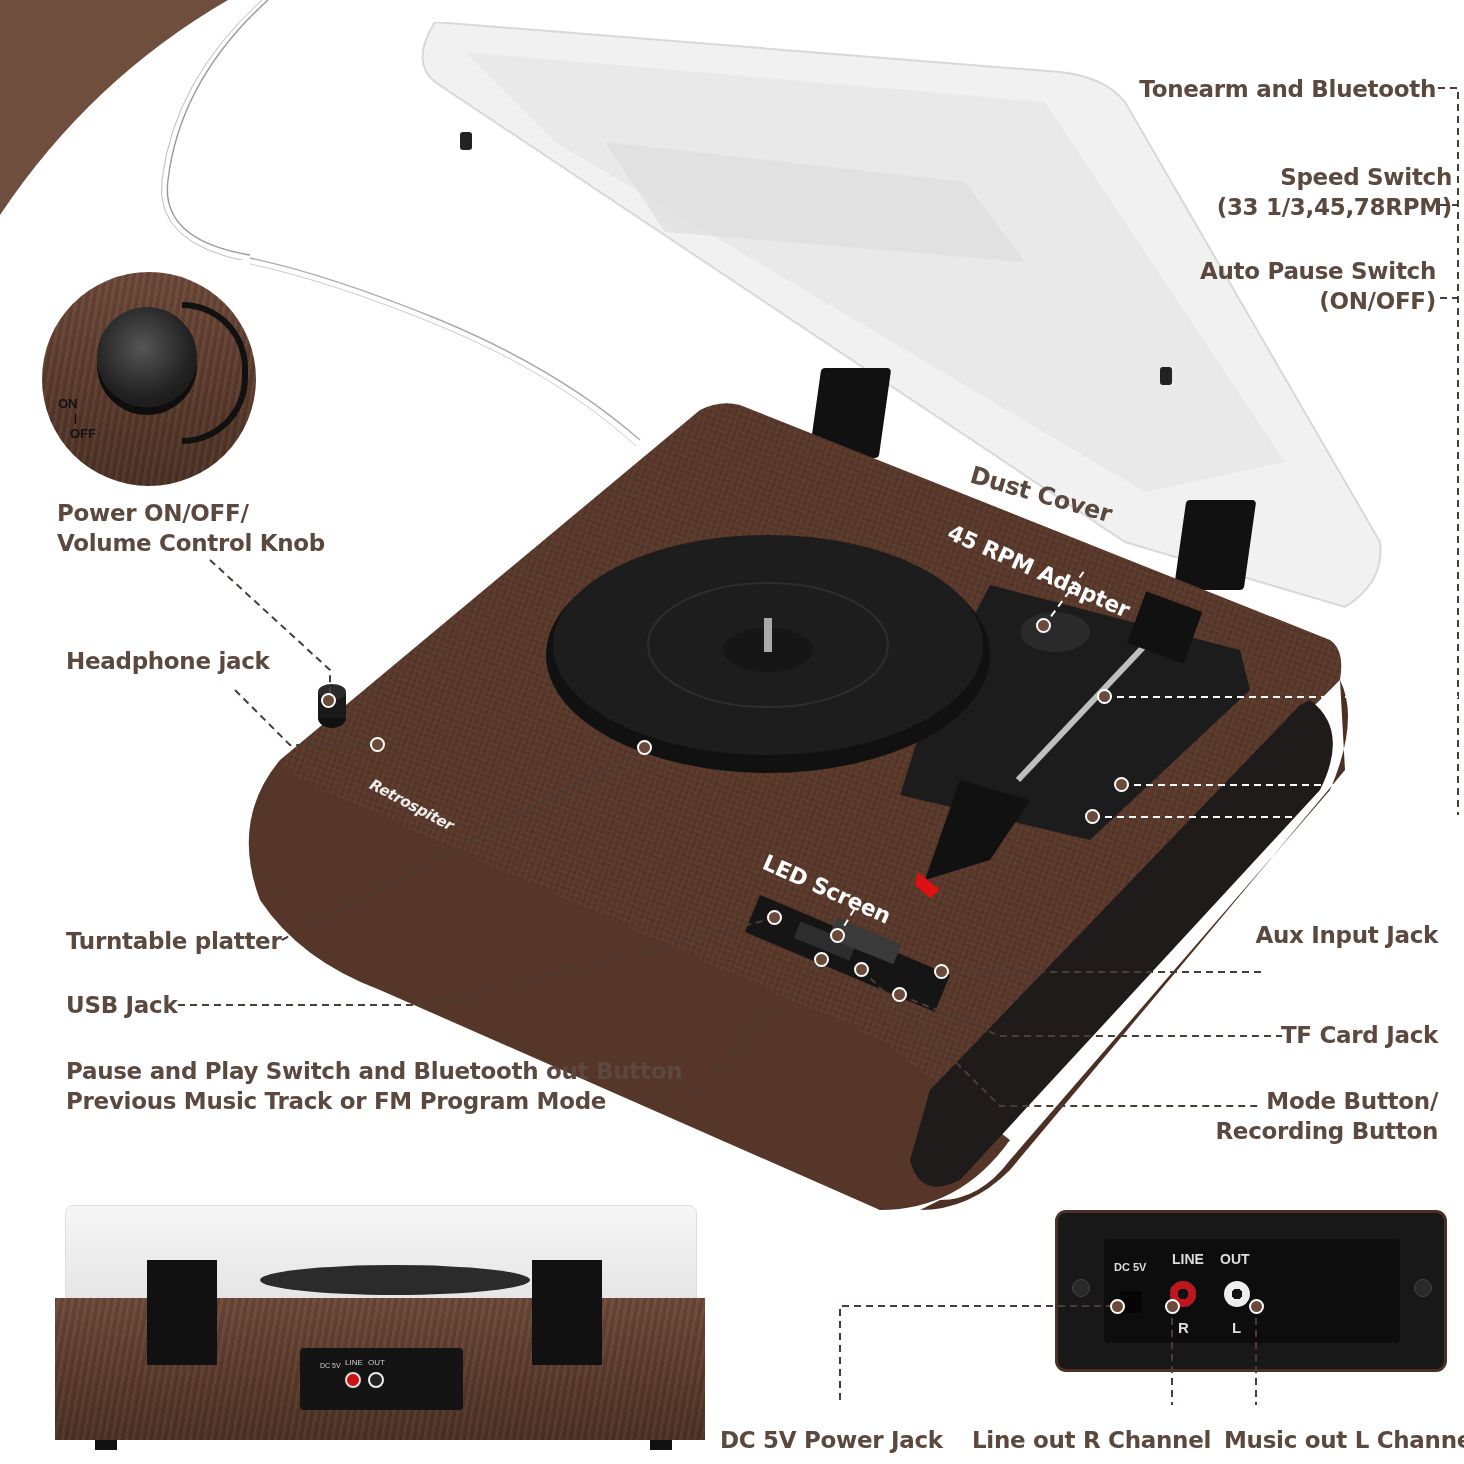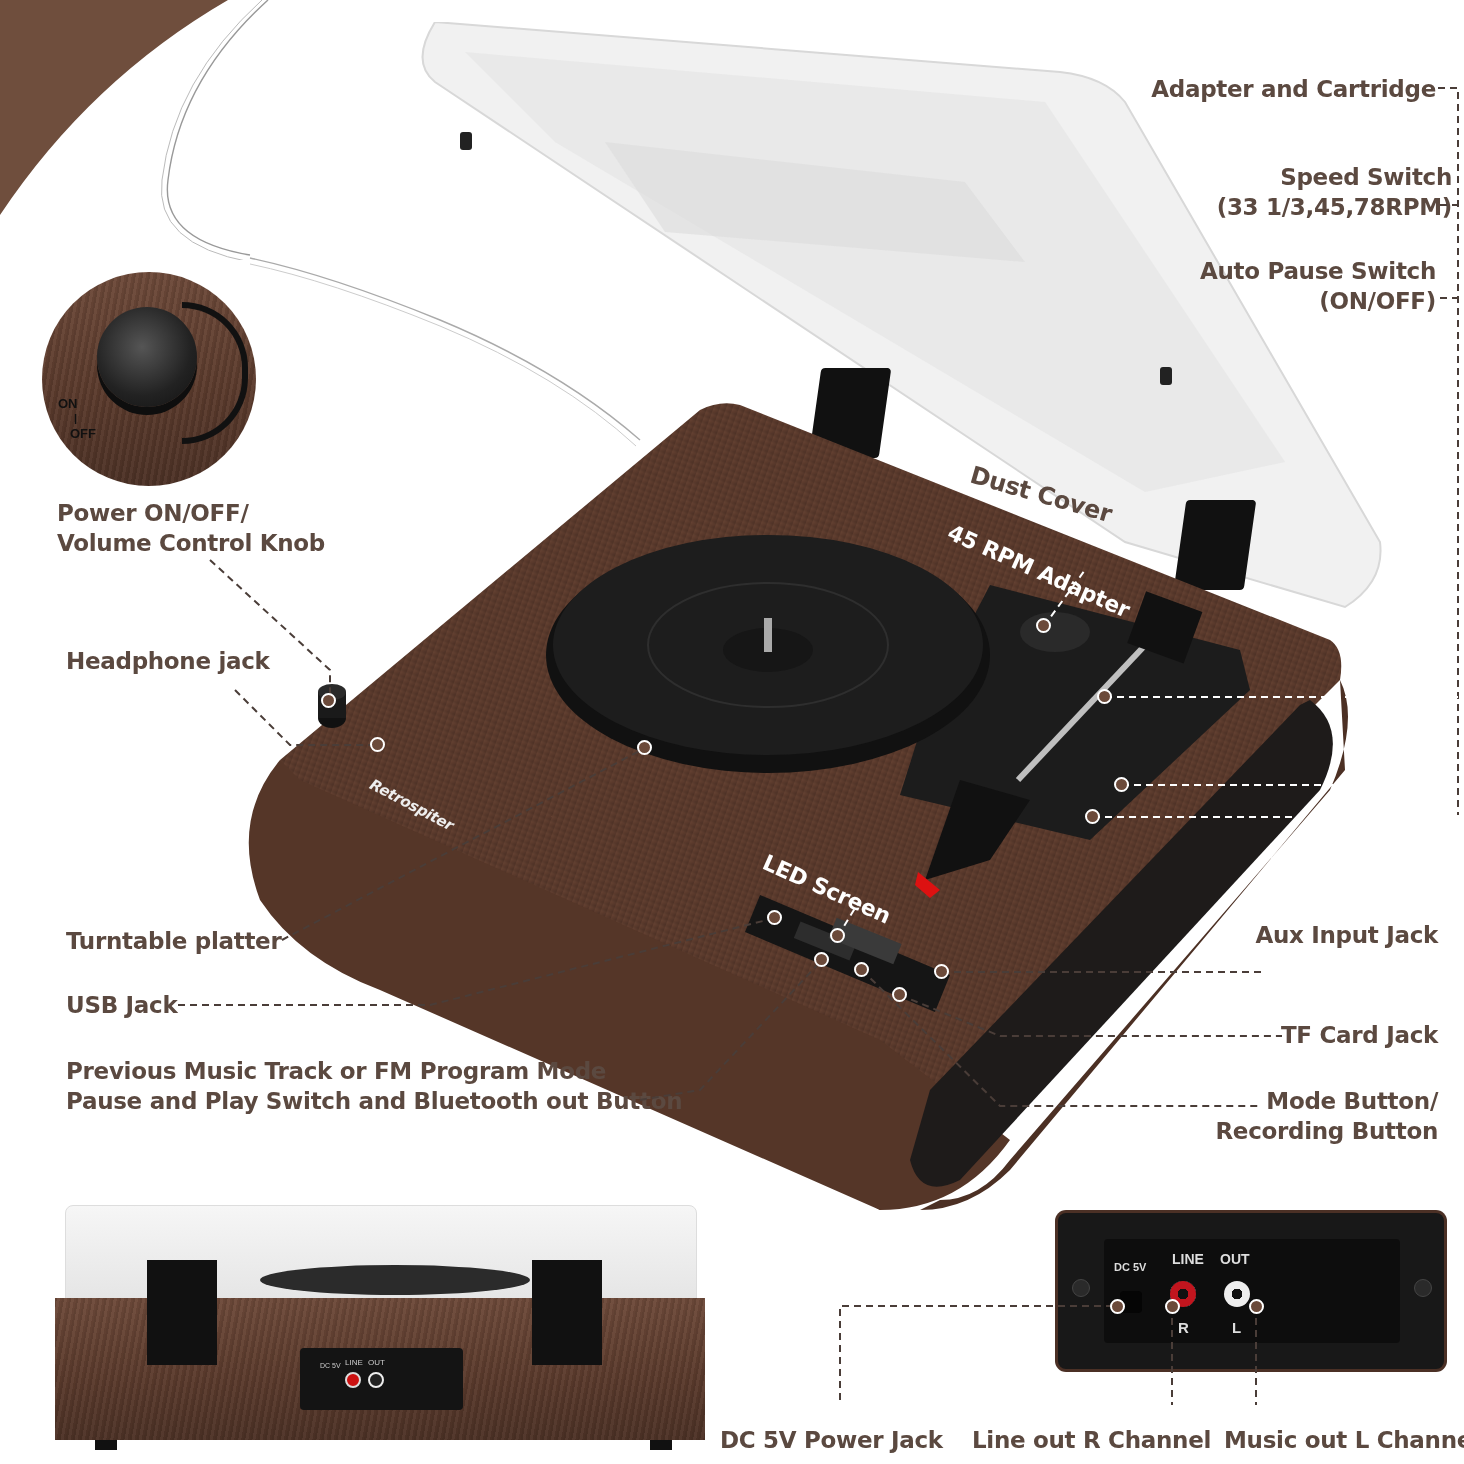--- a/index.html
+++ b/index.html
@@ -102,25 +102,25 @@
 </div>
 
 <div class="lbl" style="left:57px;top:498px;">
   <div>Power ON/OFF/</div>
   <div>Volume Control Knob</div>
 </div>
 <div class="lbl" style="left:66px;top:646px;">Headphone jack</div>
 <div class="lbl" style="left:66px;top:926px;">Turntable platter</div>
 <div class="lbl" style="left:66px;top:990px;">USB Jack</div>
 <div class="lbl" style="left:66px;top:1056px;">
+  <div>Pause and Play Switch and Bluetooth out Button</div>
   <div>Previous Music Track or FM Program Mode</div>
-  <div>Pause and Play Switch and Bluetooth out Button</div>
-</div>
-
-<div class="lbl r" style="right:28px;top:74px;">Adapter and Cartridge</div>
+</div>
+
+<div class="lbl r" style="right:28px;top:74px;">Tonearm and Bluetooth</div>
 <div class="lbl r" style="right:12px;top:162px;margin-left:24px;">
   <div>Speed Switch</div>
   <div>(33 1/3,45,78RPM)</div>
 </div>
 <div class="lbl r" style="right:28px;top:256px;">
   <div>Auto Pause Switch</div>
   <div>(ON/OFF)</div>
 </div>
 <div class="lbl r" style="right:26px;top:920px;">Aux Input Jack</div>
 <div class="lbl r" style="right:26px;top:1020px;">TF Card Jack</div>

